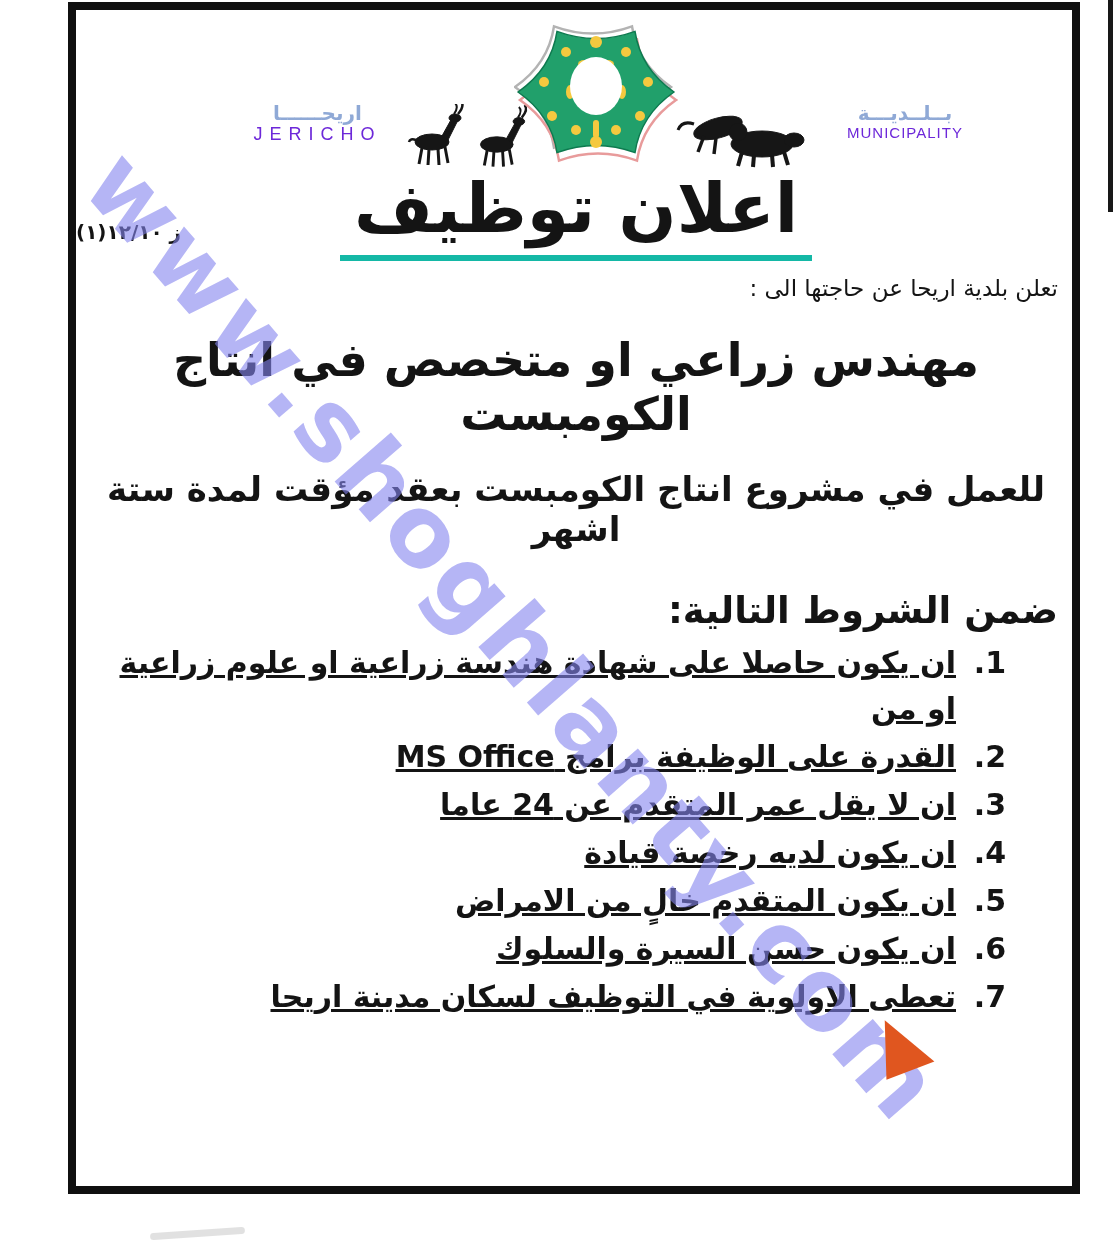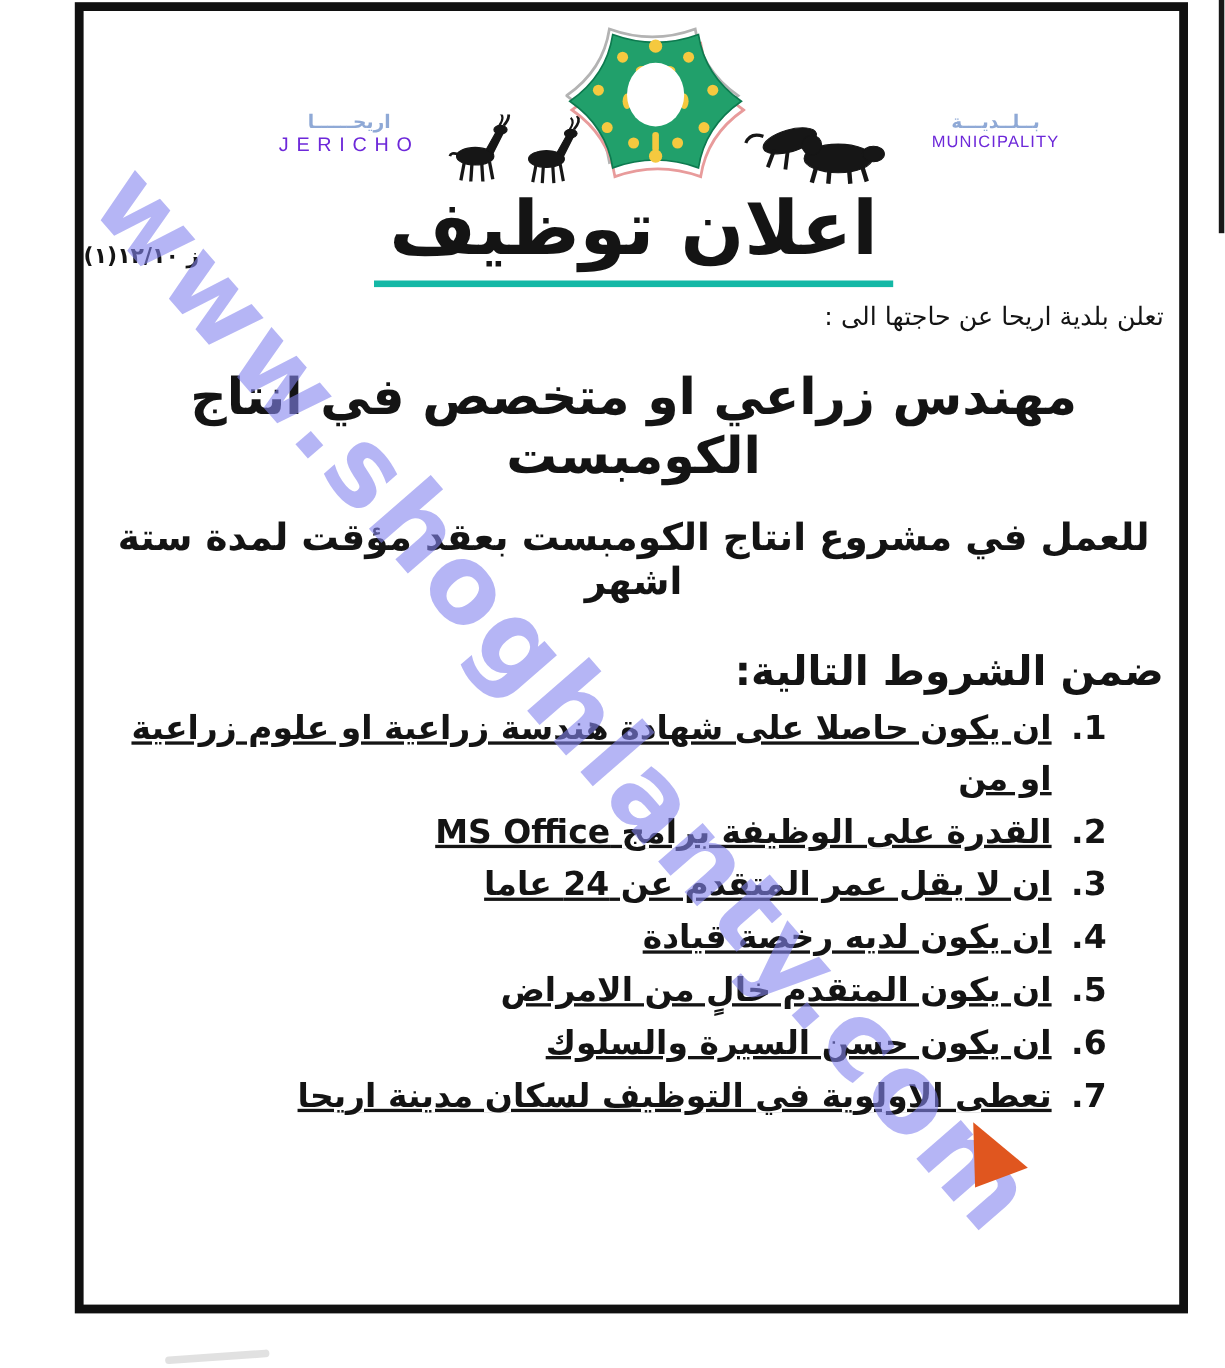--- a/index.html
+++ b/index.html
@@ -14,21 +14,21 @@
     border-radius:4px;opacity:.55;transform:rotate(-4deg);}
   
   .frame{
     position:absolute;left:68px;top:2px;width:1012px;height:1192px;
     border:8px solid #101010;background:#fff;overflow:hidden;
     padding:0 10px 0 14px;box-sizing:border-box;
   }
   
   .header{position:relative;height:150px;margin-top:8px;}
   .brand{position:absolute;text-align:center;}
-  .brand-ar{color:#8fa9d6;font-size:17px;font-weight:bold;direction:rtl;line-height:1.1;}
+  .brand-ar{color:#8fa9d6;font-size:20px;font-weight:bold;direction:rtl;line-height:1.1;}
   .brand-en{color:#6d28d9;font-weight:normal;font-family:"Liberation Sans",sans-serif;line-height:1.2;}
   .brand-en.jer{font-size:18px;letter-spacing:7px;}
   .brand-en.mun{font-size:15px;letter-spacing:1px;}
   .brand.jericho{left:140px;top:84px;width:175px;}
   .brand.municipality{left:720px;top:84px;width:190px;}
   .animals{position:absolute;}
   .animals.gazelles{left:312px;top:86px;}
   .animals.lionbull{left:584px;top:84px;}
   .emblem{position:absolute;left:424px;top:2px;}
   

